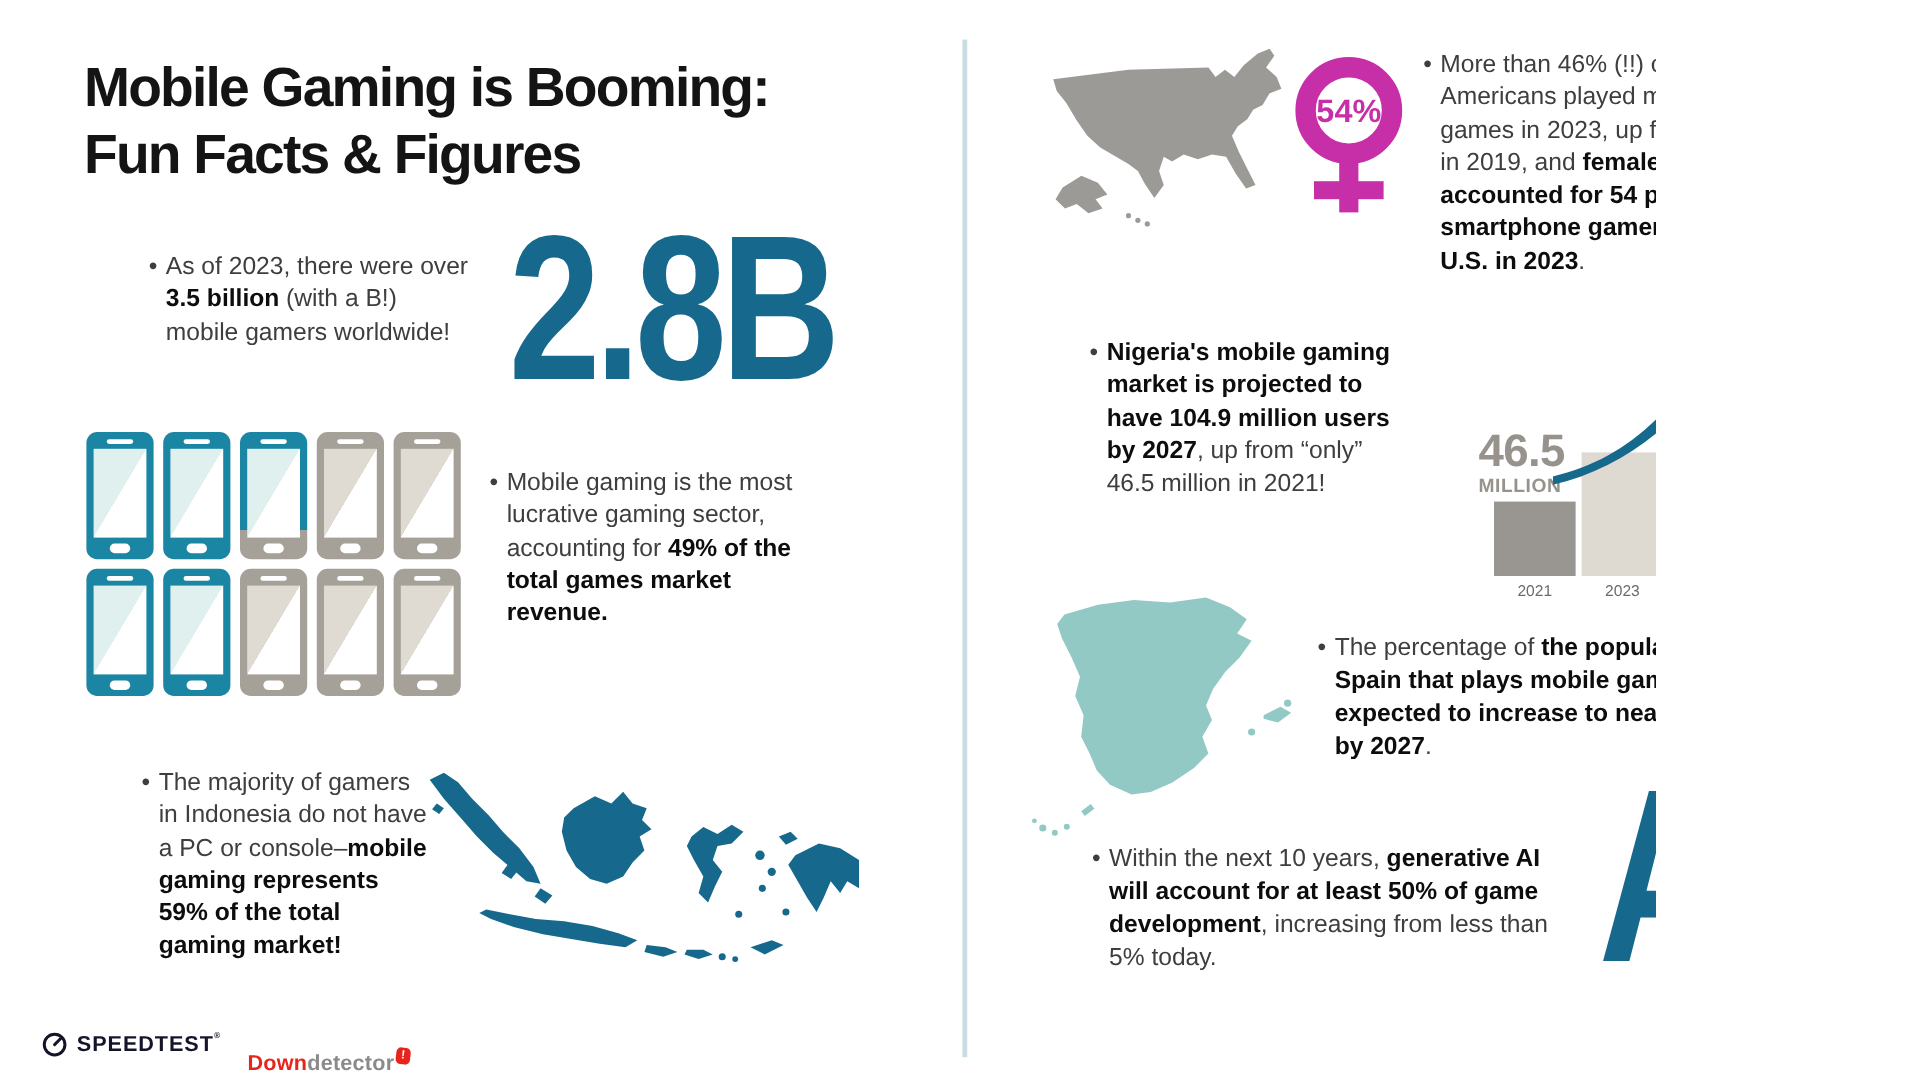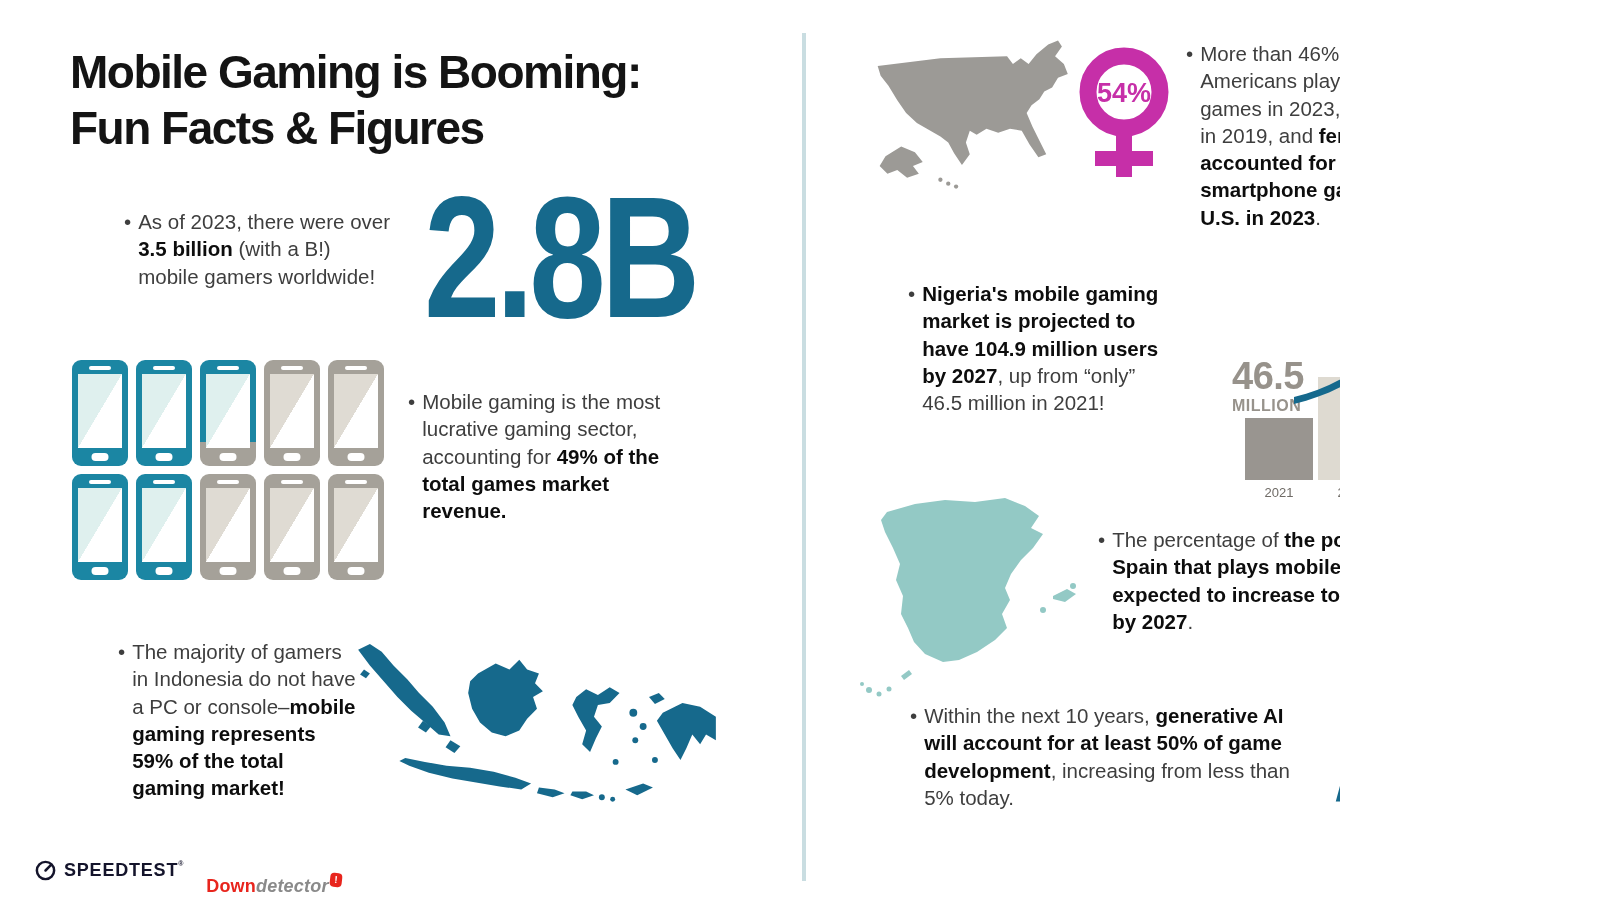--- a/index.html
+++ b/index.html
@@ -1,17 +1,17 @@
 <!DOCTYPE html>
 <html><head>
 <meta charset="utf-8">
 <style>
   html,body{margin:0;padding:0;background:#ffffff;}
   #canvas{position:relative;width:1340px;height:900px;background:#ffffff;overflow:hidden;
-          font-family:"Liberation Sans",sans-serif;color:#3e3e3e;}
+          font-family:"Liberation Sans",sans-serif;color:#3e3e3e;padding-left:40px;}
   .abs{position:absolute;}
 
   
   .title{font-size:46px;font-weight:800;letter-spacing:-1.5px;line-height:1.22;color:#141414;}
 
   
   .fact{position:absolute;display:flex;gap:7px;font-size:20.5px;line-height:1.33;color:#3e3e3e;}
   .fact b{color:#0d0d0d;font-weight:700;}
   .blt{flex:0 0 auto;color:#3e3e3e;}
   .ftxt{margin:0;}
@@ -56,21 +56,21 @@
   
   .ai-a{position:absolute;left:1332px;top:648px;font-size:206px;font-weight:800;line-height:0.8;
         color:#16698C;transform:scaleX(0.74);transform-origin:left top;letter-spacing:-4px;}
 
   
   .footer-left{position:absolute;left:34px;top:844px;display:flex;align-items:center;gap:22px;}
   .stest{display:flex;align-items:center;gap:7px;}
   .stest-text{font-size:18px;font-weight:800;letter-spacing:0.8px;color:#14142B;}
   .tm{font-size:7px;vertical-align:top;color:#14142B;}
   .dd{display:flex;align-items:flex-start;font-size:18px;font-weight:800;letter-spacing:0.2px;margin-top:32px;}
-  .dd-down{color:#E8251D;} .dd-rest{color:#8A8A8A;font-style:italic;}
+  .dd-down{color:#E8251D;} .dd-rest{color:#8A8A8A;}
   .ddbadge{display:inline-block;margin-left:1px;margin-top:-3px;background:#E8251D;color:#fff;
            font-size:10px;font-weight:800;width:12px;height:14px;border-radius:4px;
            text-align:center;line-height:14px;transform:rotate(6deg);}
   .ookla{position:absolute;left:1463px;top:841px;font-size:21px;font-weight:700;
          letter-spacing:2.5px;color:#1A1A1A;}
 </style>
 </head>
 <body>
 
 <div id="canvas">

